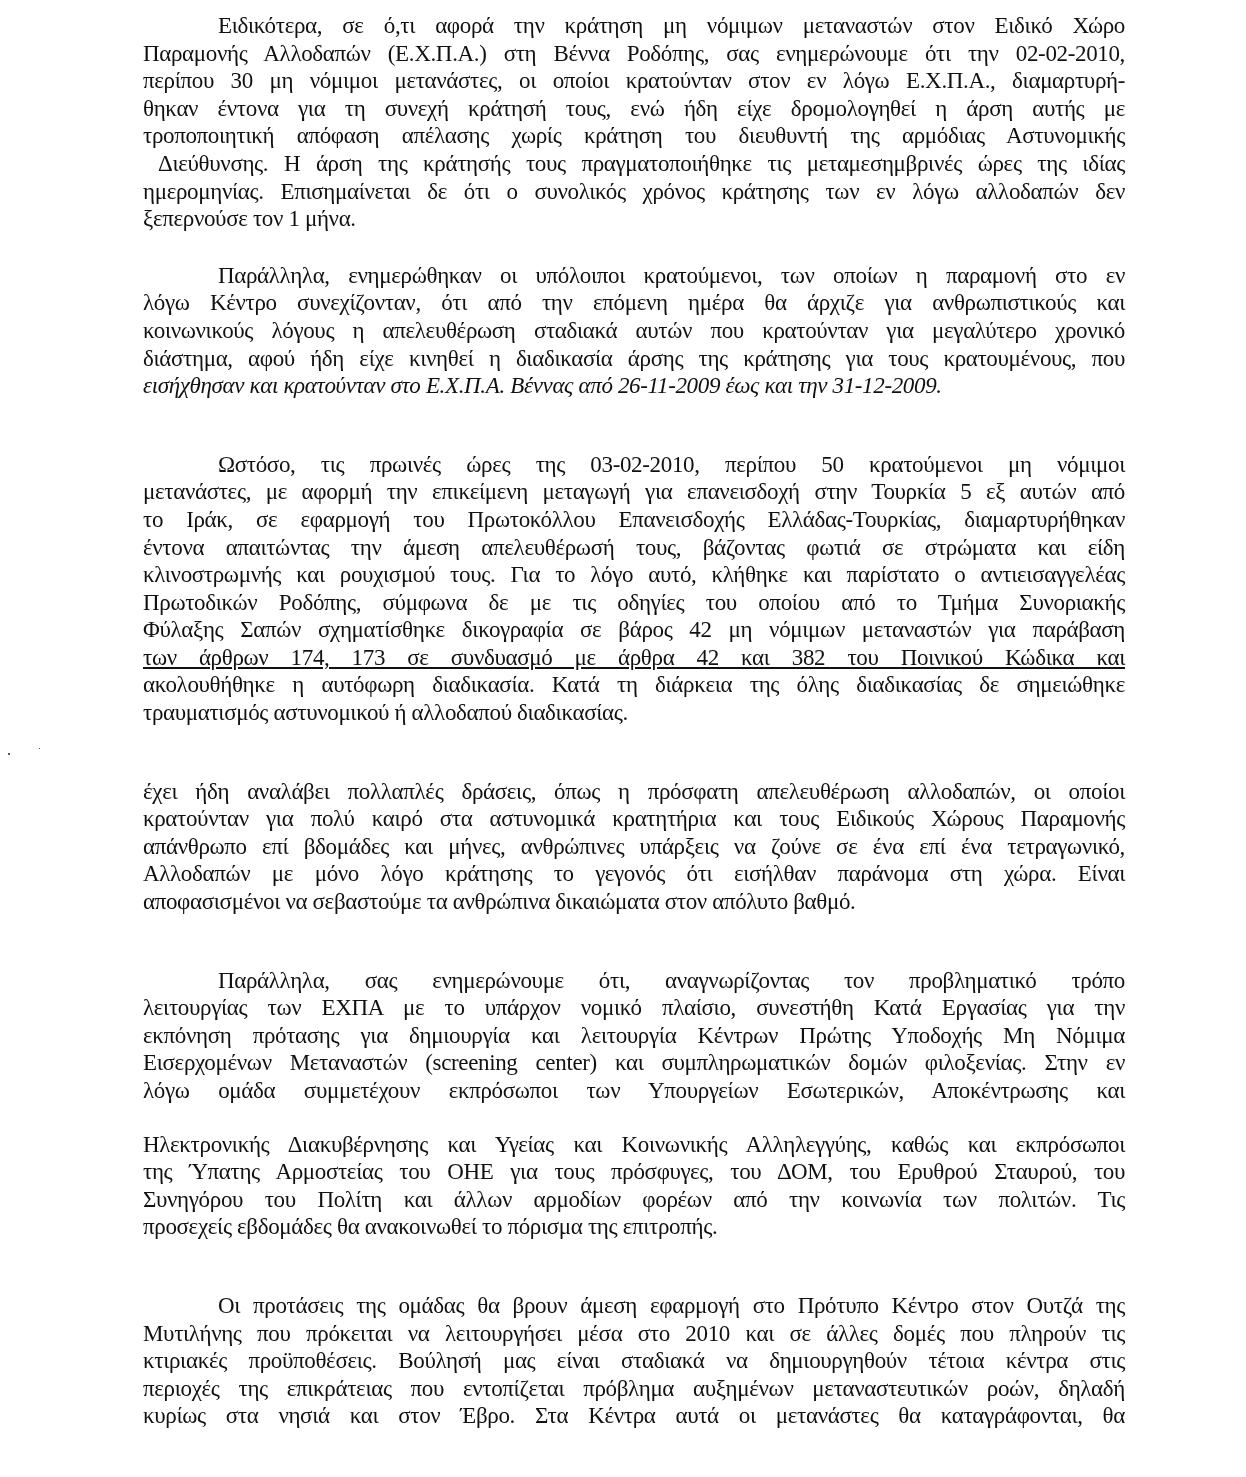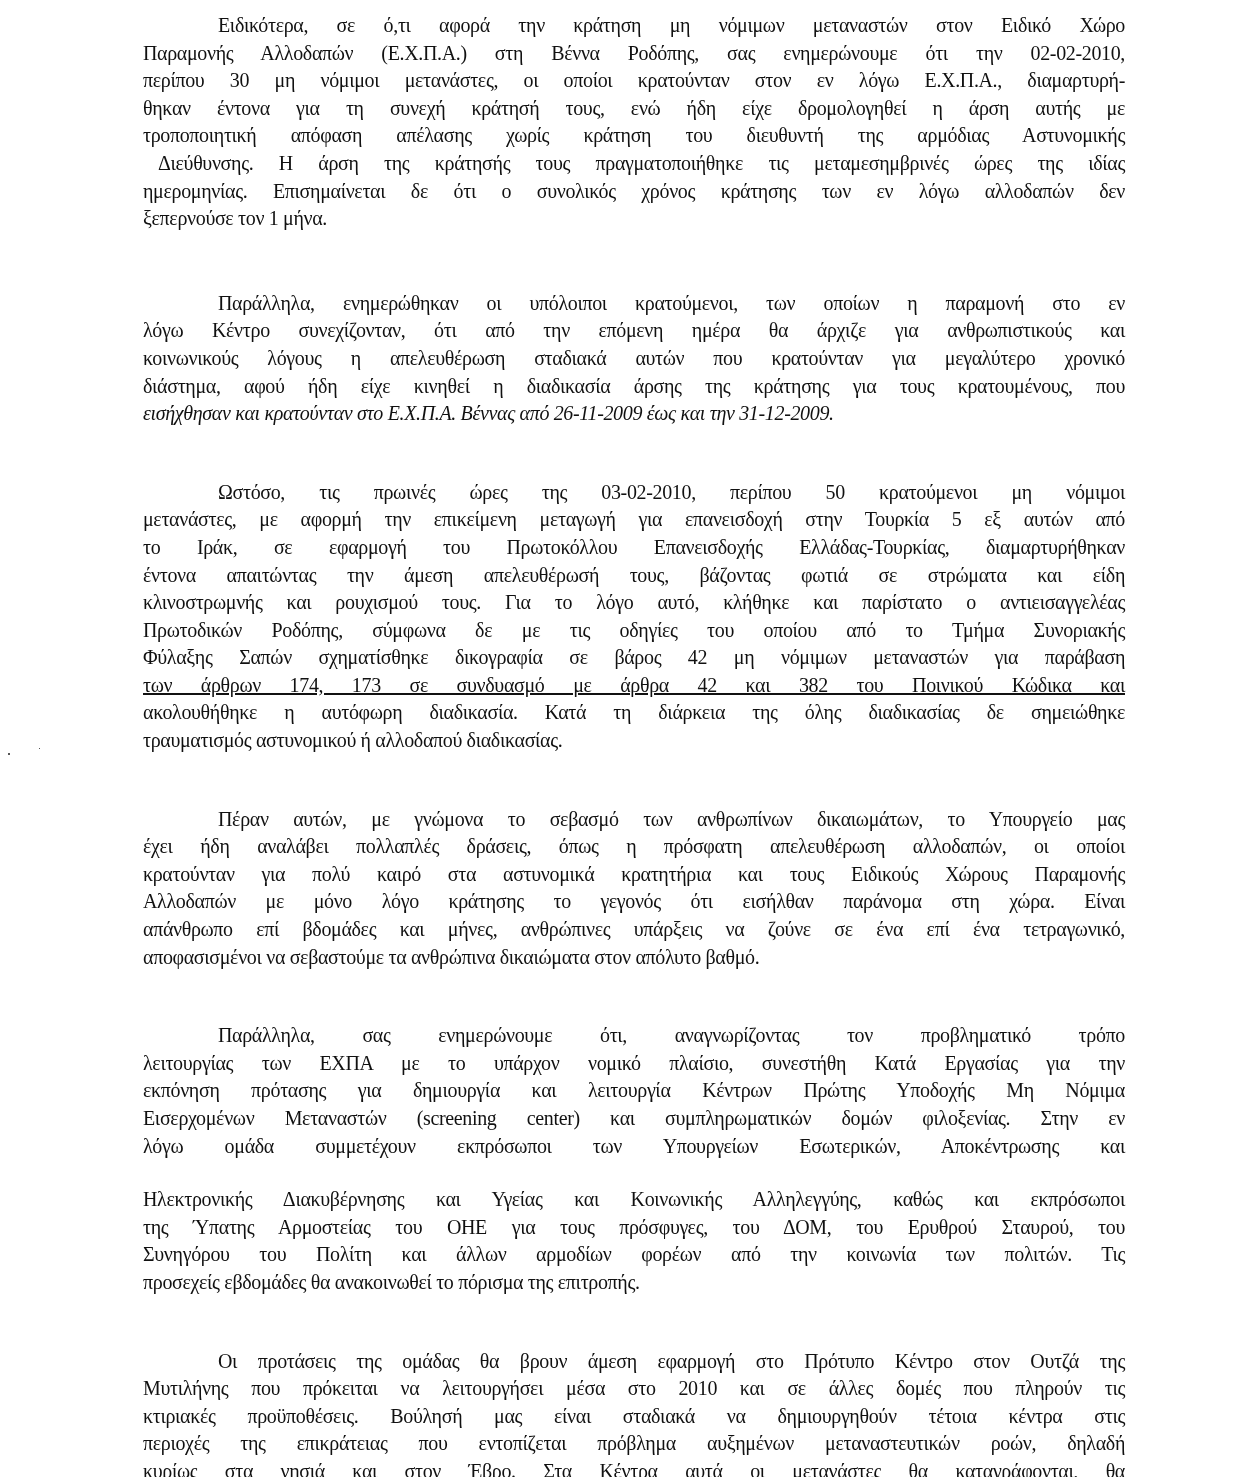--- a/index.html
+++ b/index.html
@@ -16,42 +16,42 @@
       color: #111111;
     }
     .page {
       position: absolute;
       left: 143px;
       top: 12px;
       width: 982px;
     }
     .para {
       margin: 0;
-      font-size: 20px;
+      font-size: 23px;
       line-height: 27.6px;
       text-align: justify;
       letter-spacing: -0.35px;
       word-spacing: 0px;
     }
     .line {
       display: block;
       text-align: justify;
       text-align-last: justify;
       white-space: nowrap;
       height: 27.6px;
       overflow: visible;
     }
     .line.last {
       text-align-last: left;
     }
     .line.first {
       text-indent: 75px;
     }
     .p1 { margin-top: 0px; }
-    .p2 { margin-top: 57px; }
+    .p2 { margin-top: 29px; }
     .p3 { margin-top: 51px; }
     .p4 { margin-top: 51px; }
     .p5 { margin-top: 51px; }
     .p6 { margin-top: 51px; }
     .speck {
       position: absolute;
       width: 2px;
       height: 2px;
       background: #555;
     }
@@ -87,25 +87,24 @@
     <span class="line" style="white-space: nowrap; display: block; word-spacing: 14.8778px;">έντονα απαιτώντας την άμεση απελευθέρωσή τους, βάζοντας φωτιά σε στρώματα και είδη</span>
     <span class="line" style="white-space: nowrap; display: block; word-spacing: 8.39453px;">κλινοστρωμνής και ρουχισμού τους. Για το λόγο αυτό, κλήθηκε και παρίστατο ο αντιεισαγγελέας</span>
     <span class="line" style="white-space: nowrap; display: block; word-spacing: 14.8503px;">Πρωτοδικών Ροδόπης, σύμφωνα δε με τις οδηγίες του οποίου από το Τμήμα Συνοριακής</span>
     <span class="line" style="white-space: nowrap; display: block; word-spacing: 8.83854px;">Φύλαξης Σαπών σχηματίσθηκε  δικογραφία σε βάρος 42 μη νόμιμων μεταναστών για παράβαση</span>
     <span class="line" style="white-space: nowrap; display: block; word-spacing: 15.8538px; text-decoration: underline;">των άρθρων 174, 173 σε συνδυασμό με άρθρα 42 και 382 του Ποινικού Κώδικα και</span>
     <span class="line" style="white-space: nowrap; display: block; word-spacing: 10.7273px;">ακολουθήθηκε η αυτόφωρη διαδικασία. Κατά τη διάρκεια της όλης διαδικασίας δε σημειώθηκε</span>
     <span class="line last" style="white-space: nowrap; display: block;">τραυματισμός αστυνομικού ή αλλοδαπού διαδικασίας.</span>
   </p>
 
   <p class="para p4">
-    <span class="line first" style="white-space: nowrap; display: block; word-spacing: 2.10227px;">Πέραν αυτών, με γνώμονα το σεβασμό των ανθρωπίνων δικαιωμάτων, το Υπουργείο μας</span>
     <span class="line" style="white-space: nowrap; display: block; word-spacing: 11.2415px;">έχει ήδη αναλάβει πολλαπλές δράσεις, όπως η πρόσφατη απελευθέρωση αλλοδαπών, οι οποίοι</span>
     <span class="line" style="white-space: nowrap; display: block; word-spacing: 10.4574px;">κρατούνταν για πολύ καιρό στα αστυνομικά κρατητήρια και τους Ειδικούς Χώρους Παραμονής</span>
+    <span class="line" style="white-space: nowrap; display: block; word-spacing: 8.76923px;">απάνθρωπο επί βδομάδες και μήνες, ανθρώπινες υπάρξεις να ζούνε σε ένα επί ένα τετραγωνικό,</span>
     <span class="line" style="white-space: nowrap; display: block; word-spacing: 14.9935px;">Αλλοδαπών με μόνο λόγο κράτησης το γεγονός ότι εισήλθαν παράνομα στη χώρα. Είναι</span>
-    <span class="line" style="white-space: nowrap; display: block; word-spacing: 8.76923px;">απάνθρωπο επί βδομάδες και μήνες, ανθρώπινες υπάρξεις να ζούνε σε ένα επί ένα τετραγωνικό,</span>
     <span class="line last" style="white-space: nowrap; display: block;">αποφασισμένοι να σεβαστούμε τα ανθρώπινα δικαιώματα στον απόλυτο βαθμό.</span>
   </p>
 
   <p class="para p5">
     <span class="line first" style="white-space: nowrap; display: block; word-spacing: 17.0692px;">Παράλληλα, σας ενημερώνουμε ότι, αναγνωρίζοντας τον προβληματικό τρόπο</span>
     <span class="line" style="white-space: nowrap; display: block; word-spacing: 12.4544px;">λειτουργίας των ΕΧΠΑ με το υπάρχον νομικό πλαίσιο, συνεστήθη Κατά Εργασίας για την</span>
     <span class="line" style="white-space: nowrap; display: block; word-spacing: 12.5895px;">εκπόνηση πρότασης για δημιουργία και λειτουργία Κέντρων Πρώτης Υποδοχής  Μη Νόμιμα</span>
     <span class="line" style="white-space: nowrap; display: block; word-spacing: 10.901px;">Εισερχομένων Μεταναστών (screening center) και συμπληρωματικών δομών φιλοξενίας. Στην εν</span>
     <span class="line" style="white-space: nowrap; display: block; word-spacing: 21.4941px;">λόγω ομάδα συμμετέχουν εκπρόσωποι των Υπουργείων Εσωτερικών, Αποκέντρωσης και</span>
     <span class="line" style="white-space: nowrap; display: block; word-spacing: 12.5278px; margin-top: 26px;">Ηλεκτρονικής Διακυβέρνησης και Υγείας και Κοινωνικής Αλληλεγγύης, καθώς και εκπρόσωποι</span>

